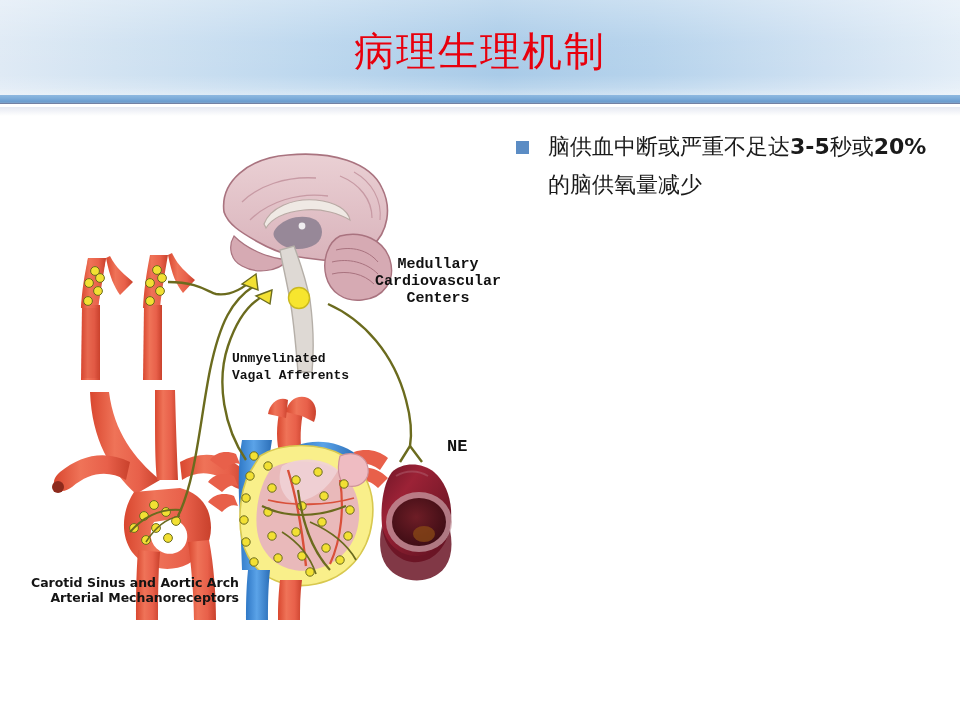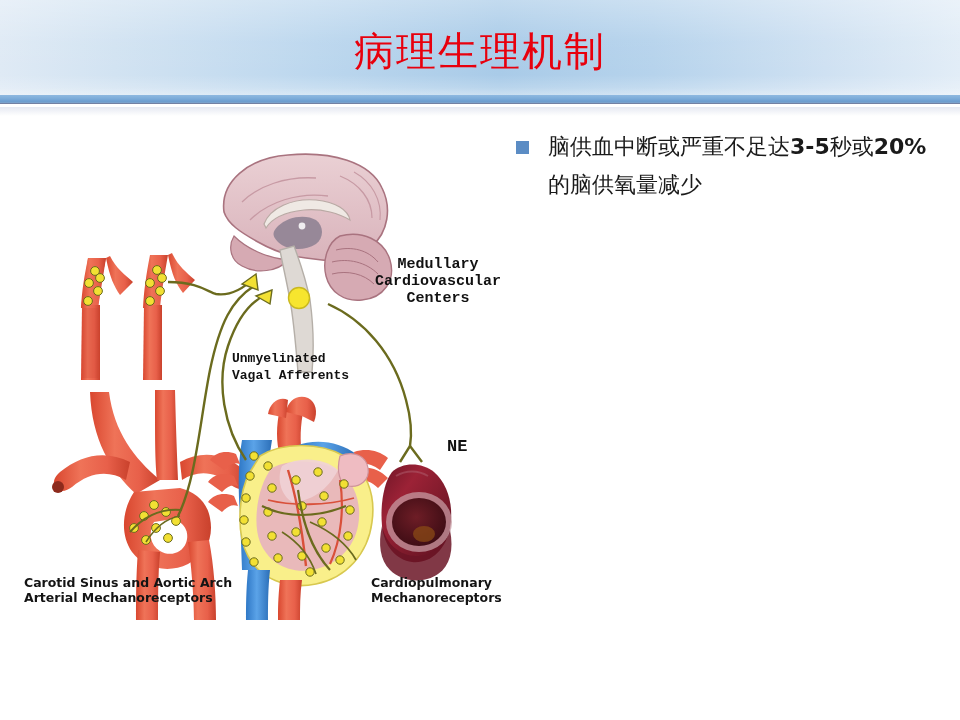--- a/index.html
+++ b/index.html
@@ -138,21 +138,21 @@
     justify-content: space-between;
     padding: 0 14px;
     box-sizing: border-box;
   }
   .fig-caption {
     font-family: "DejaVu Sans", "Liberation Sans", sans-serif;
     font-size: 12.5px;
     font-weight: 700;
     line-height: 15px;
     color: #141414;
-    text-align: left;
+    text-align: right;
     white-space: pre-line;
   }
   .cap-a { width: 215px; }
   .cap-b { width: 145px; }
   .cap-c { width: 150px; }
 
   .fig-label {
     position: absolute;
     font-family: Liberation Mono, monospace;
     font-weight: 700;
@@ -421,22 +421,20 @@
   <div class="fig-label label-medullary">Medullary
 Cardiovascular
 Centers</div>
   <div class="fig-label label-vagal">Unmyelinated
 Vagal Afferents</div>
   <div class="fig-label label-ne">NE</div>
 
   <div class="fig-caption-row">
     <div class="fig-caption cap-a">Carotid Sinus and Aortic Arch
 Arterial Mechanoreceptors</div>
-    <div class="fig-caption cap-b">Cardiopulmonary
-Mechanoreceptors</div>
   </div>
 </div>
 
 <div class="bullet-list">
 
   <div class="bullet-item">
     <span class="bullet-marker"></span>
     <div class="bullet-text"><span>脑供血中断或严重不足达</span><b>3-5</b><span>秒或</span><b>20%</b><span>的脑供氧量减少</span></div>
   </div>
 

